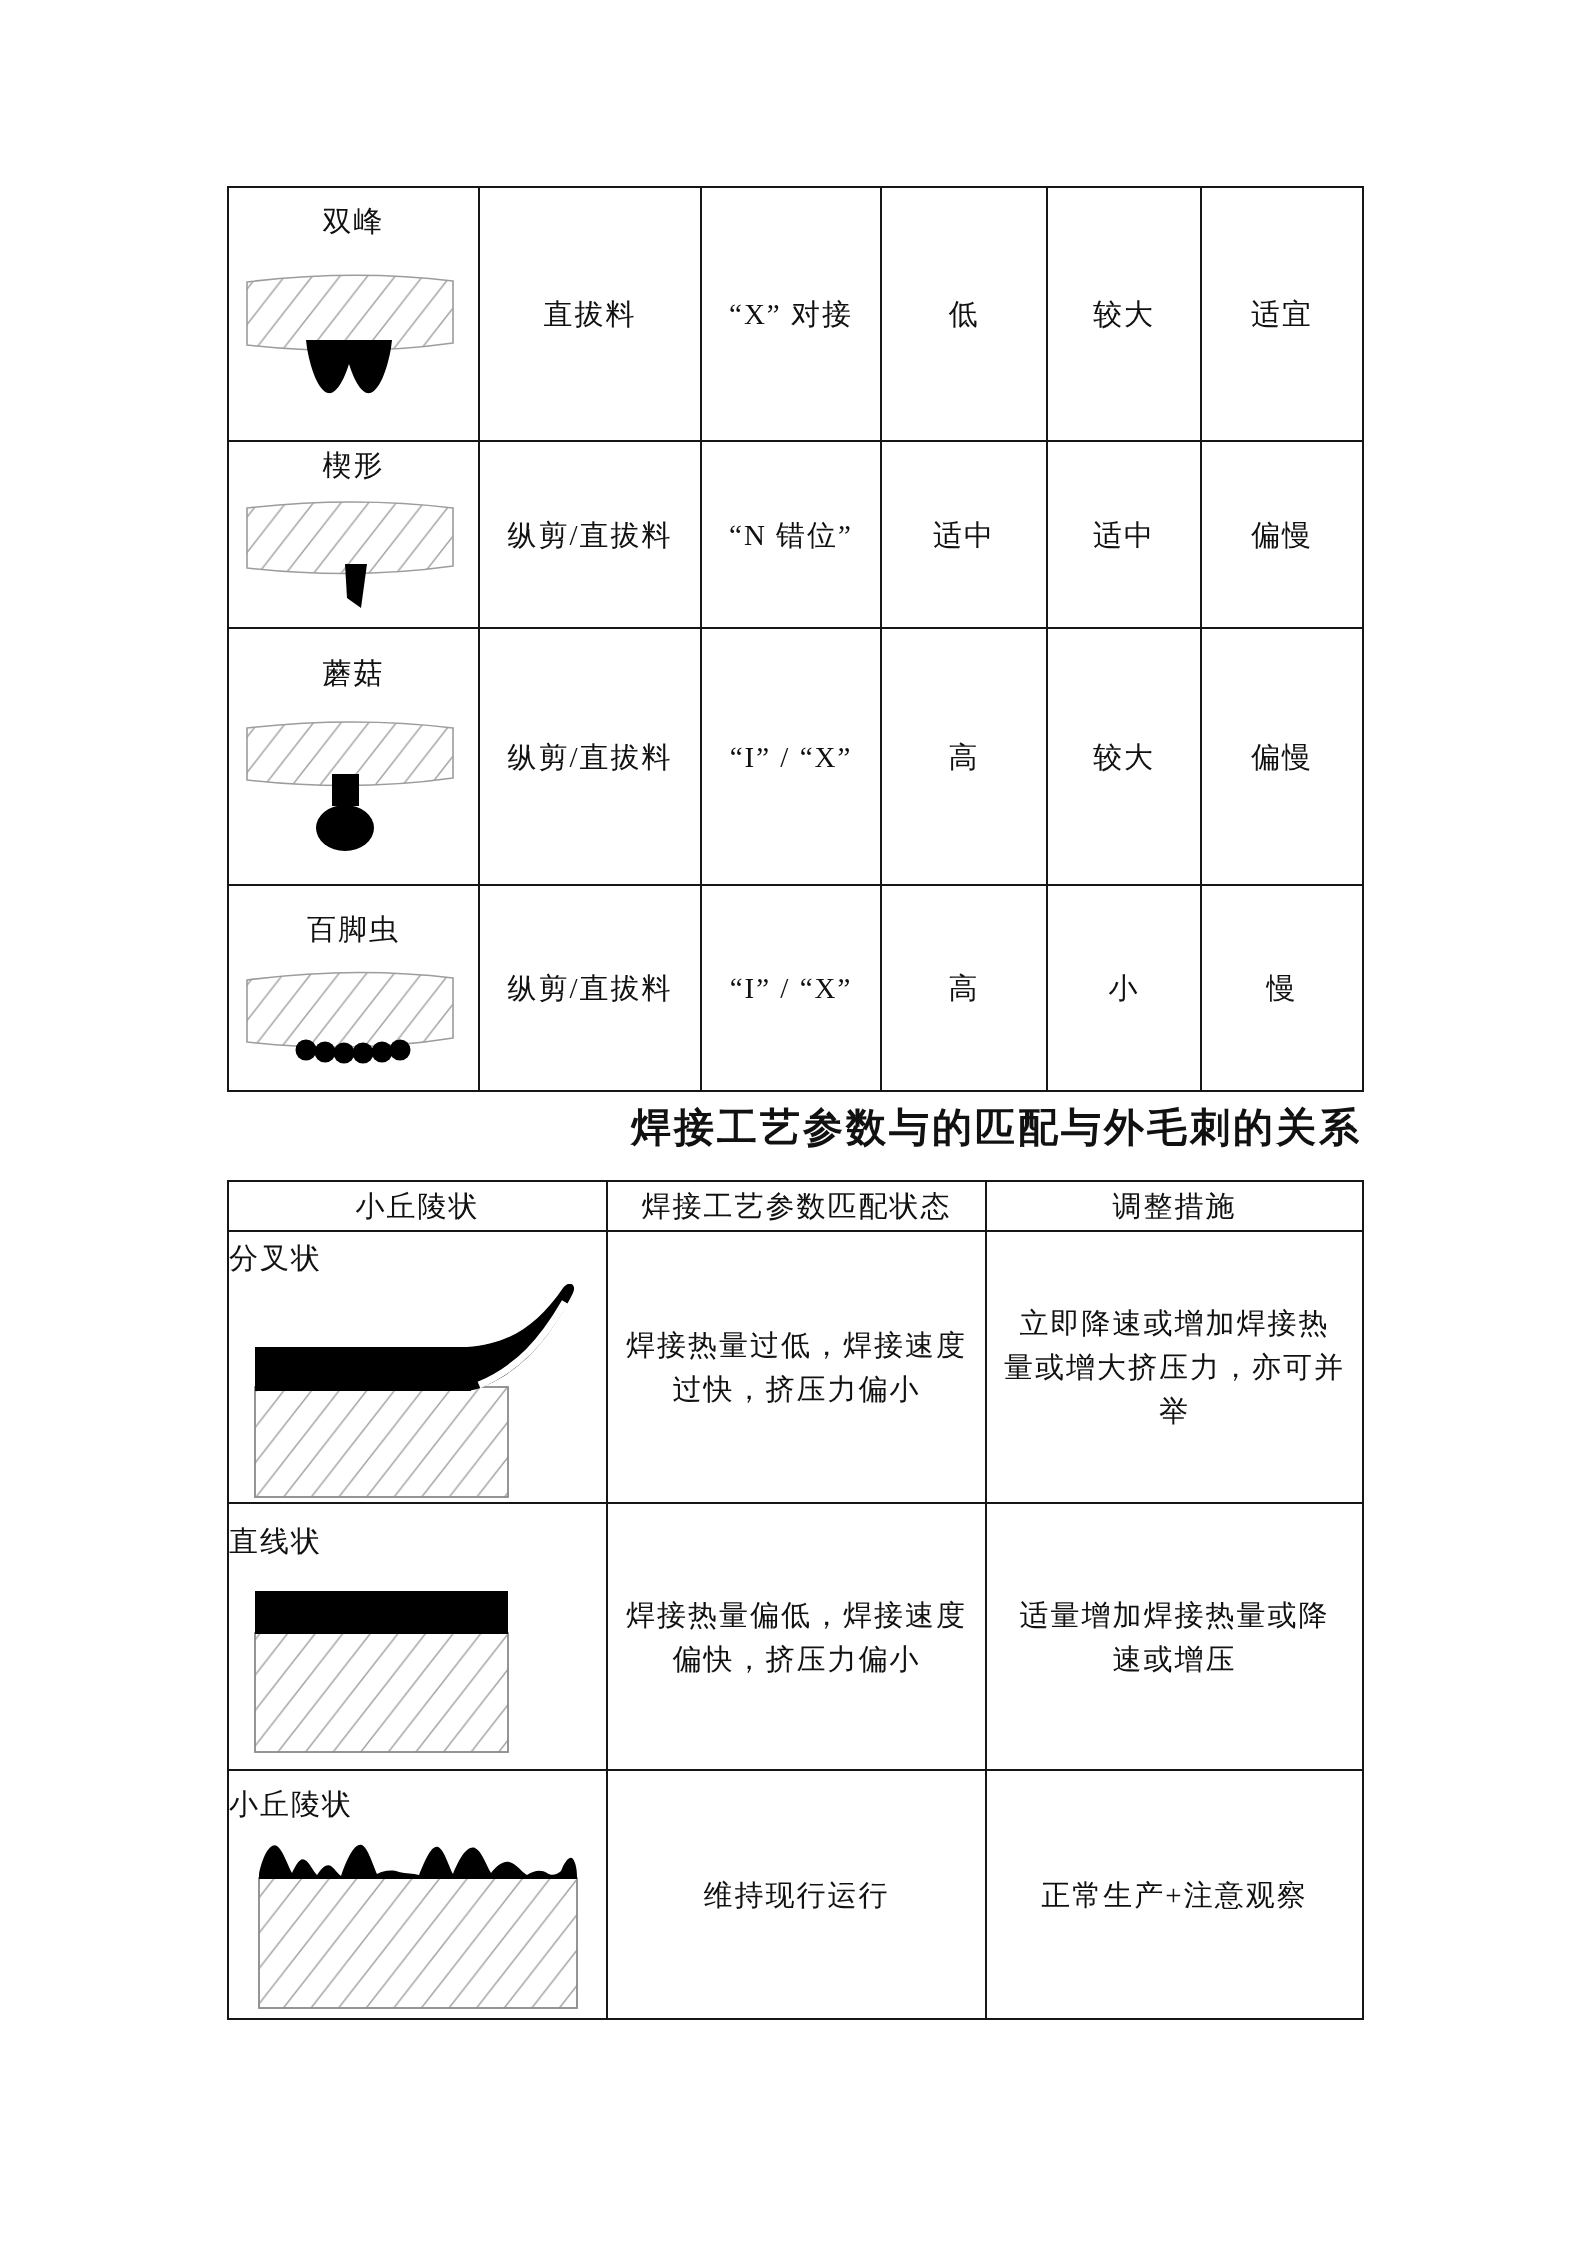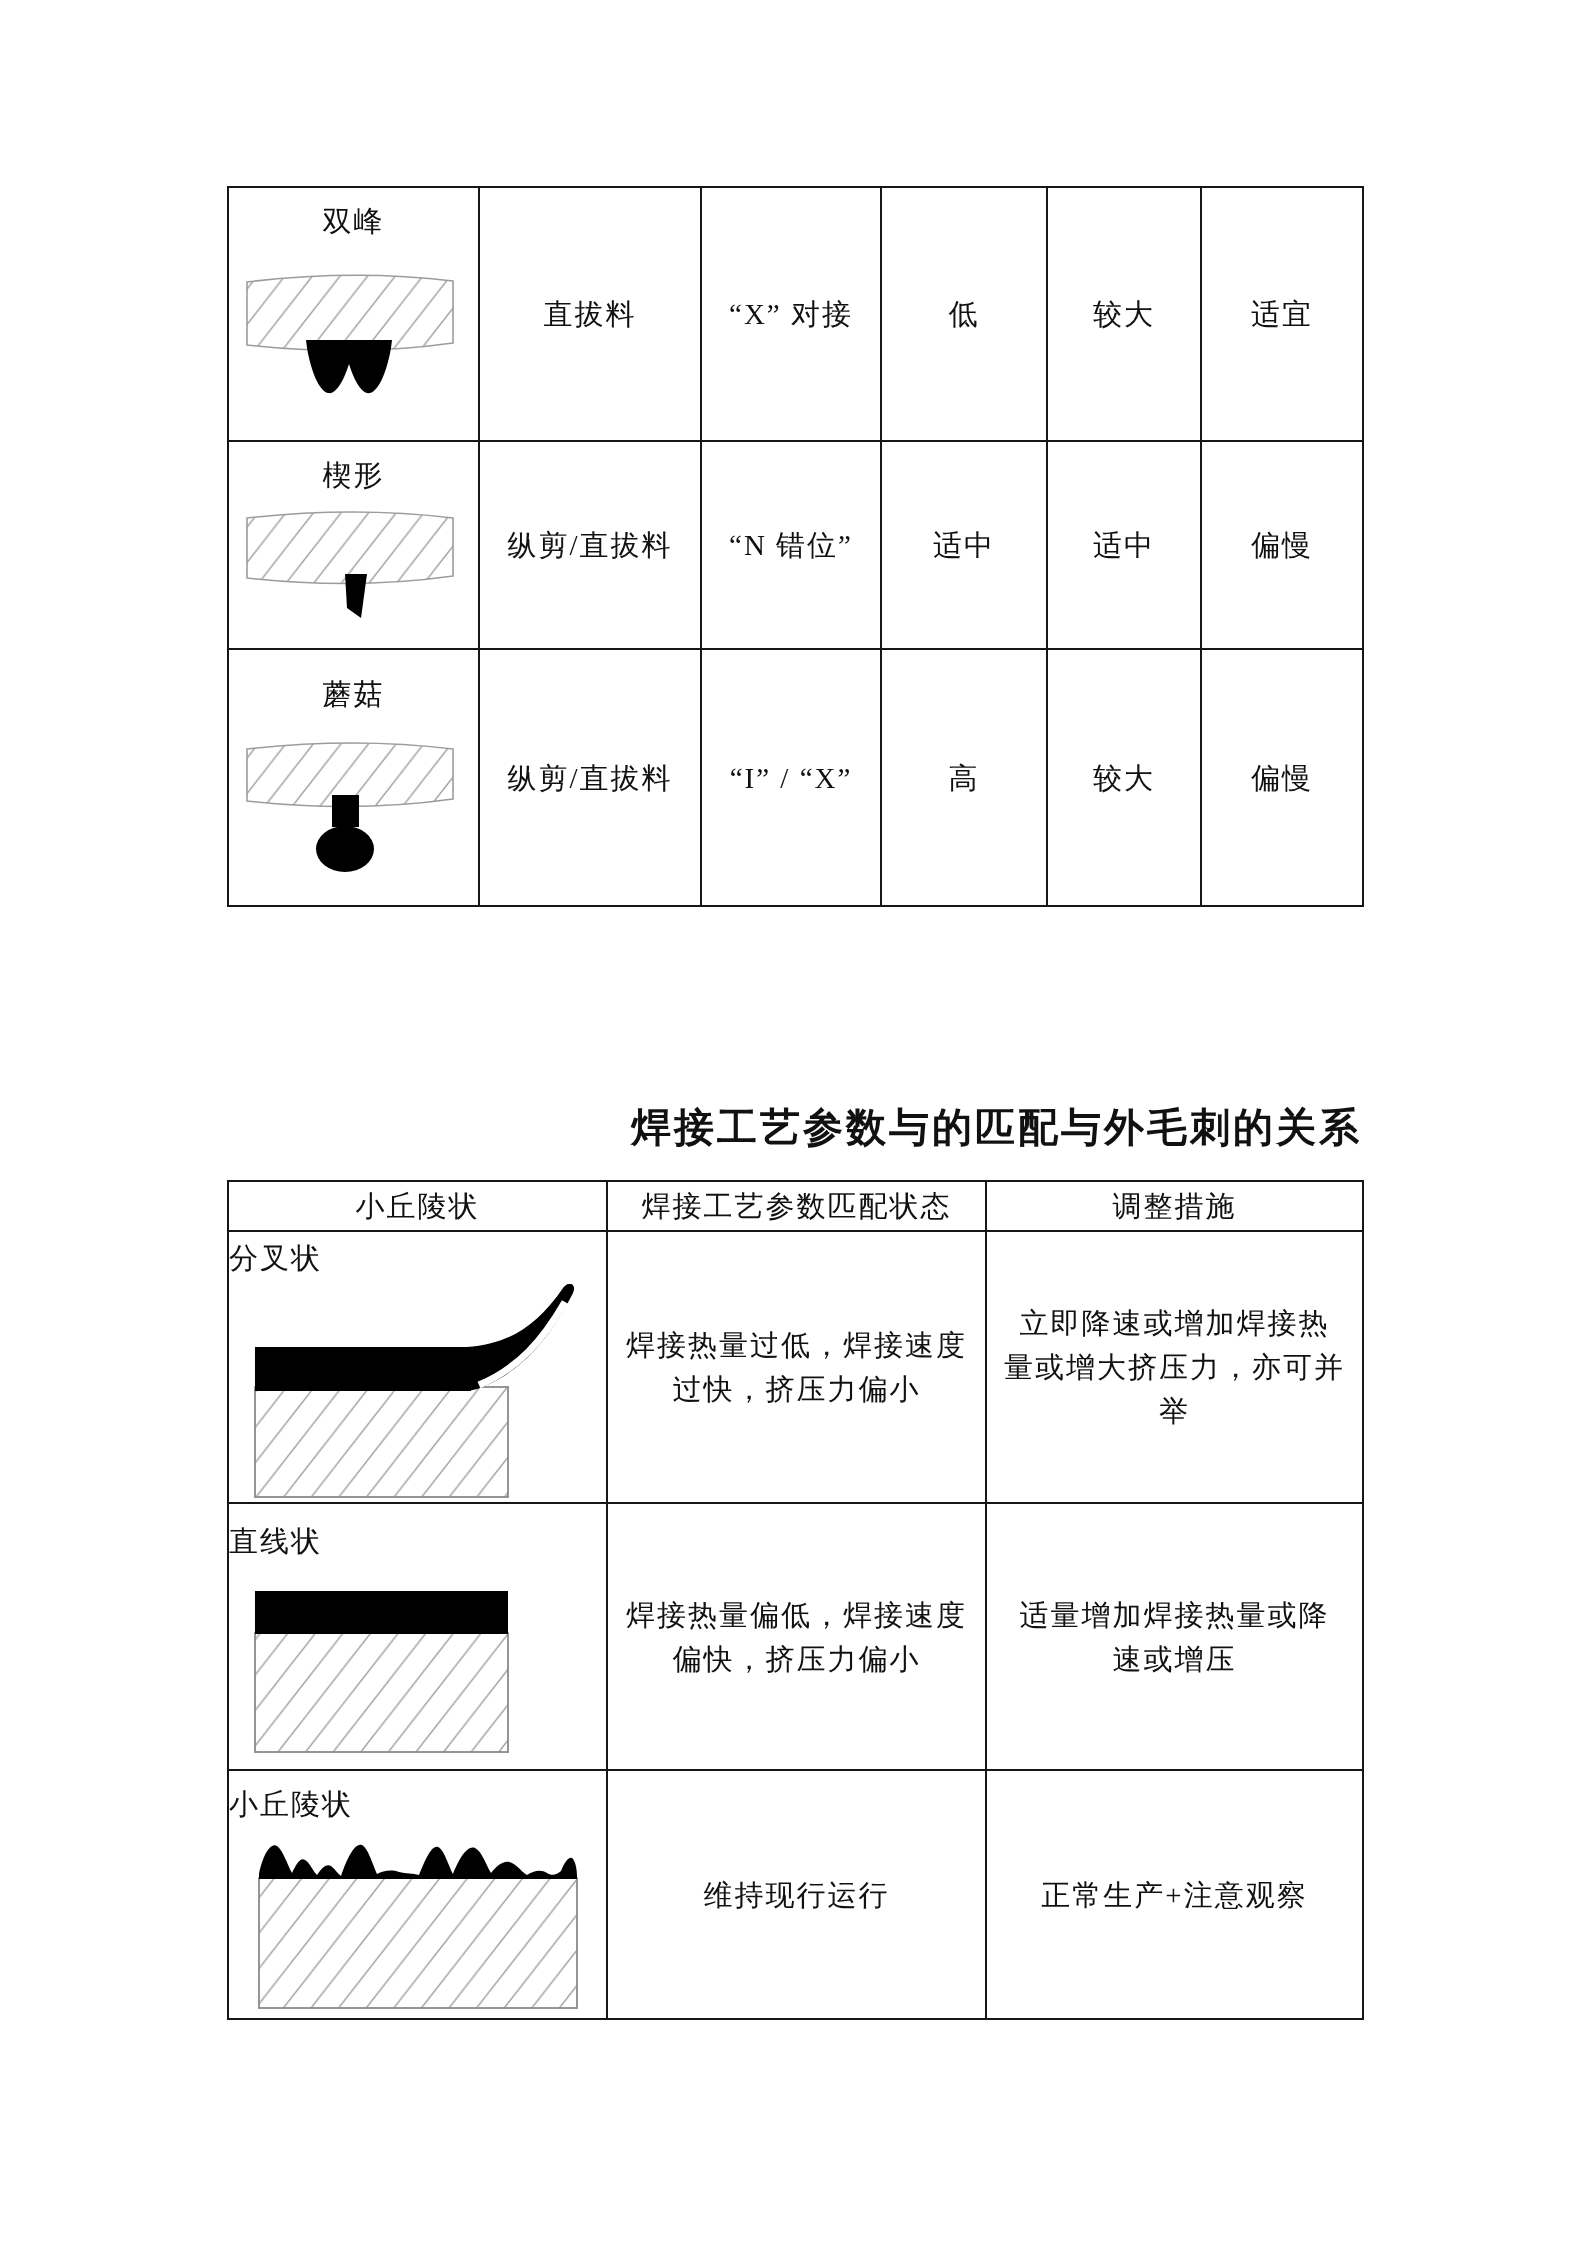--- a/index.html
+++ b/index.html
@@ -61,21 +61,21 @@
           </svg>
         </div>
       </td>
       <td>直拔料</td>
       <td>“X” 对接</td>
       <td>低</td>
       <td>较大</td>
       <td>适宜</td>
     </tr>
 
-    <tr style="height:208px">
+    <tr style="height:187px">
       <td>
         <div class="shape-wrap g2">
           <div class="lbl">楔形</div>
           <svg width="230" height="130" viewBox="0 0 230 130">
             <path d="M8,16 Q115,4 214,16 L214,74 Q115,88 8,76 Z" fill="url(#hatch)" stroke="#9c9c9c" stroke-width="1.6"></path>
             <path d="M106,72 L128,72 L122,116 L108,106 Z" fill="#000"></path>
           </svg>
         </div>
       </td>
       <td>纵剪/直拔料</td>
@@ -96,20 +96,41 @@
           </svg>
         </div>
       </td>
       <td>纵剪/直拔料</td>
       <td>“I” / “X”</td>
       <td>高</td>
       <td>较大</td>
       <td>偏慢</td>
     </tr>
 
+    <tr style="height:206px">
+      <td>
+        <div class="shape-wrap g4">
+          <div class="lbl">百脚虫</div>
+          <svg width="230" height="105" viewBox="0 0 230 105">
+            <path d="M8,20 Q115,6 214,18 L214,78 Q115,94 8,82 Z" fill="url(#hatch)" stroke="#9c9c9c" stroke-width="1.6"></path>
+            <circle cx="67" cy="90" r="10.5" fill="#000"></circle>
+            <circle cx="86" cy="92" r="10.5" fill="#000"></circle>
+            <circle cx="105" cy="93" r="10.5" fill="#000"></circle>
+            <circle cx="124" cy="93" r="10.5" fill="#000"></circle>
+            <circle cx="143" cy="92" r="10.5" fill="#000"></circle>
+            <circle cx="161" cy="90" r="10.5" fill="#000"></circle>
+          </svg>
+        </div>
+      </td>
+      <td>纵剪/直拔料</td>
+      <td>“I” / “X”</td>
+      <td>高</td>
+      <td>小</td>
+      <td>慢</td>
+    </tr>
   </tbody>
     </table>
 
   <div class="title">焊接工艺参数与的匹配与外毛刺的关系</div>
 
   <table class="doc t2">
     <colgroup>
       <col style="width:379px">
         <col style="width:379px">
         <col style="width:377px">

